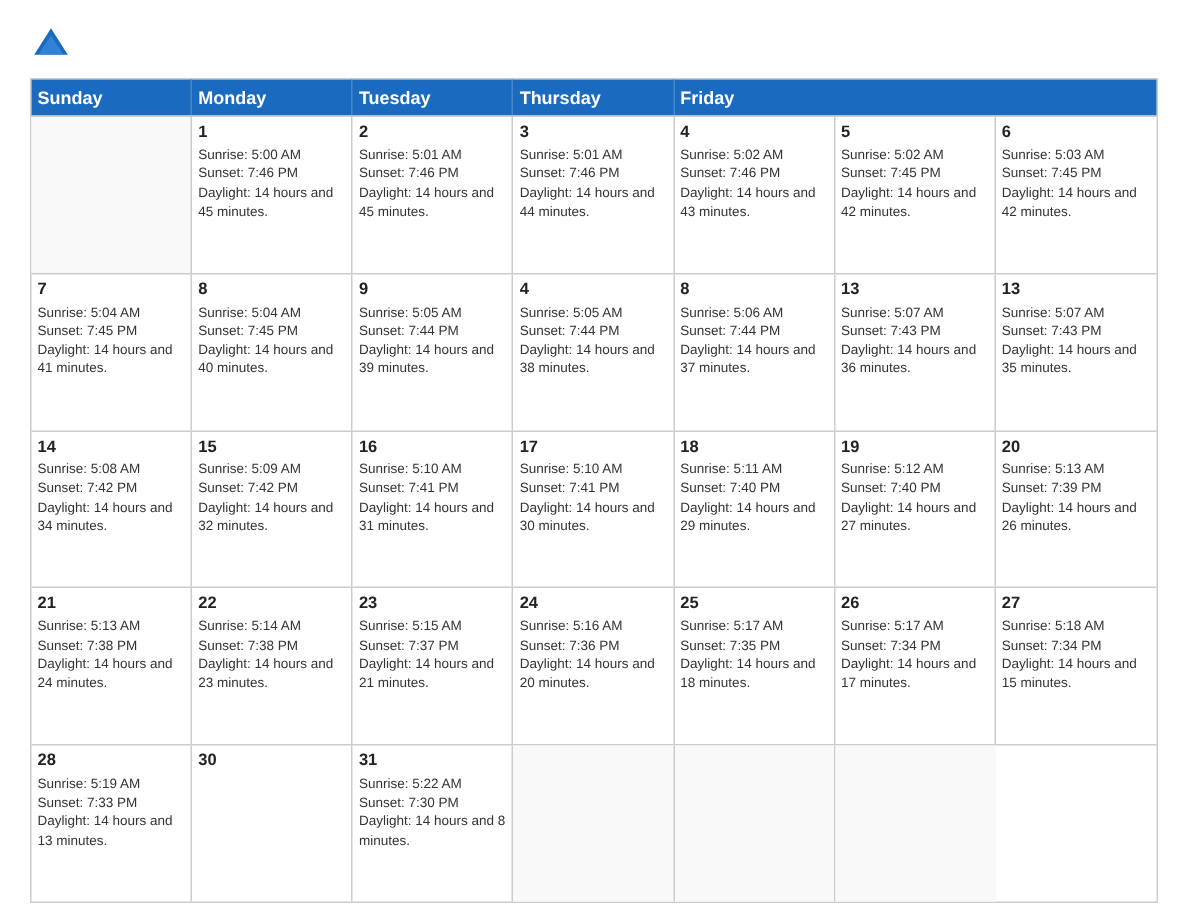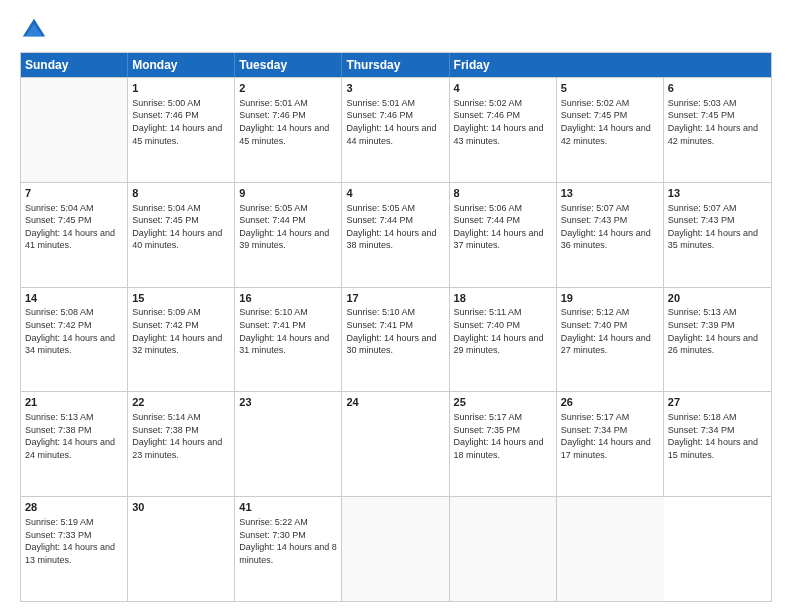--- a/index.html
+++ b/index.html
@@ -227,23 +227,25 @@
           <div class="cal-cell">
             <span class="day-num">21</span>
             <div class="cal-cell-text">Sunrise: 5:13 AM<br>Sunset: 7:38 PM<br>Daylight: 14 hours and 24 minutes.</div>
           </div>
           <div class="cal-cell">
             <span class="day-num">22</span>
             <div class="cal-cell-text">Sunrise: 5:14 AM<br>Sunset: 7:38 PM<br>Daylight: 14 hours and 23 minutes.</div>
           </div>
           <div class="cal-cell">
             <span class="day-num">23</span>
+            <div class="cal-cell-text">Sunrise: 5:15 AM<br>Sunset: 7:37 PM<br>Daylight: 14 hours and 21 minutes.</div>
           </div>
           <div class="cal-cell">
             <span class="day-num">24</span>
+            <div class="cal-cell-text">Sunrise: 5:16 AM<br>Sunset: 7:36 PM<br>Daylight: 14 hours and 20 minutes.</div>
           </div>
           <div class="cal-cell">
             <span class="day-num">25</span>
             <div class="cal-cell-text">Sunrise: 5:17 AM<br>Sunset: 7:35 PM<br>Daylight: 14 hours and 18 minutes.</div>
           </div>
           <div class="cal-cell">
             <span class="day-num">26</span>
             <div class="cal-cell-text">Sunrise: 5:17 AM<br>Sunset: 7:34 PM<br>Daylight: 14 hours and 17 minutes.</div>
           </div>
           <div class="cal-cell">
@@ -253,21 +255,21 @@
         </div>
         <div class="cal-row">
           <div class="cal-cell">
             <span class="day-num">28</span>
             <div class="cal-cell-text">Sunrise: 5:19 AM<br>Sunset: 7:33 PM<br>Daylight: 14 hours and 13 minutes.</div>
           </div>
           <div class="cal-cell">
             <span class="day-num">30</span>
           </div>
           <div class="cal-cell">
-            <span class="day-num">41</span>
+            <span class="day-num">31</span>
             <div class="cal-cell-text">Sunrise: 5:22 AM<br>Sunset: 7:30 PM<br>Daylight: 14 hours and 8 minutes.</div>
           </div>
           <div class="cal-cell empty"></div>
           <div class="cal-cell empty"></div>
           <div class="cal-cell empty"></div>
         </div>
       </div>
   </div>
 </div>
 

